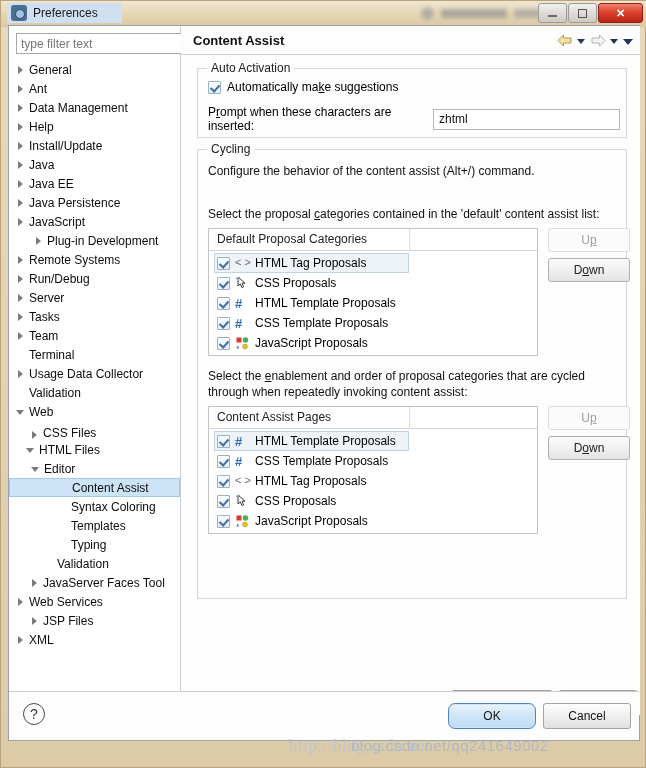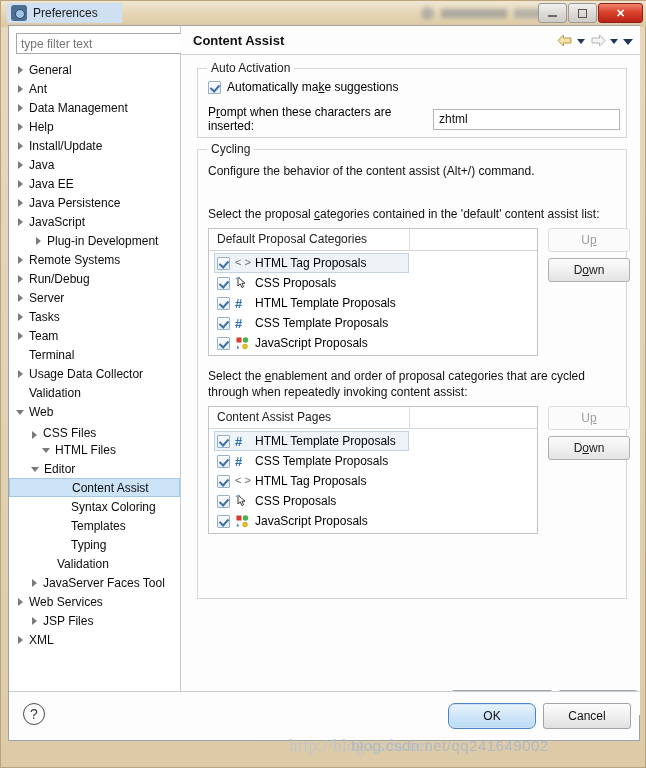--- a/index.html
+++ b/index.html
@@ -376,21 +376,21 @@
             <span>Validation</span>
           </div>
           <div class="trow" style="padding-left: 6px;">
             <span class="arrow open"></span>
             <span>Web</span>
           </div>
           <div class="trow" style="padding-left: 20px; align-items: flex-end;">
             <span class="arrow closed"></span>
             <span>CSS Files</span>
           </div>
-          <div class="trow" style="padding-left: 32px;">
+          <div class="trow" style="padding-left: 16px;">
             <span class="arrow open"></span>
             <span>HTML Files</span>
           </div>
           <div class="trow" style="padding-left: 21px;">
             <span class="arrow open"></span>
             <span>Editor</span>
           </div>
           <div class="trow sel" style="padding-left: 48px;">
             <span class="arrow none"></span>
             <span>Content Assist</span>

